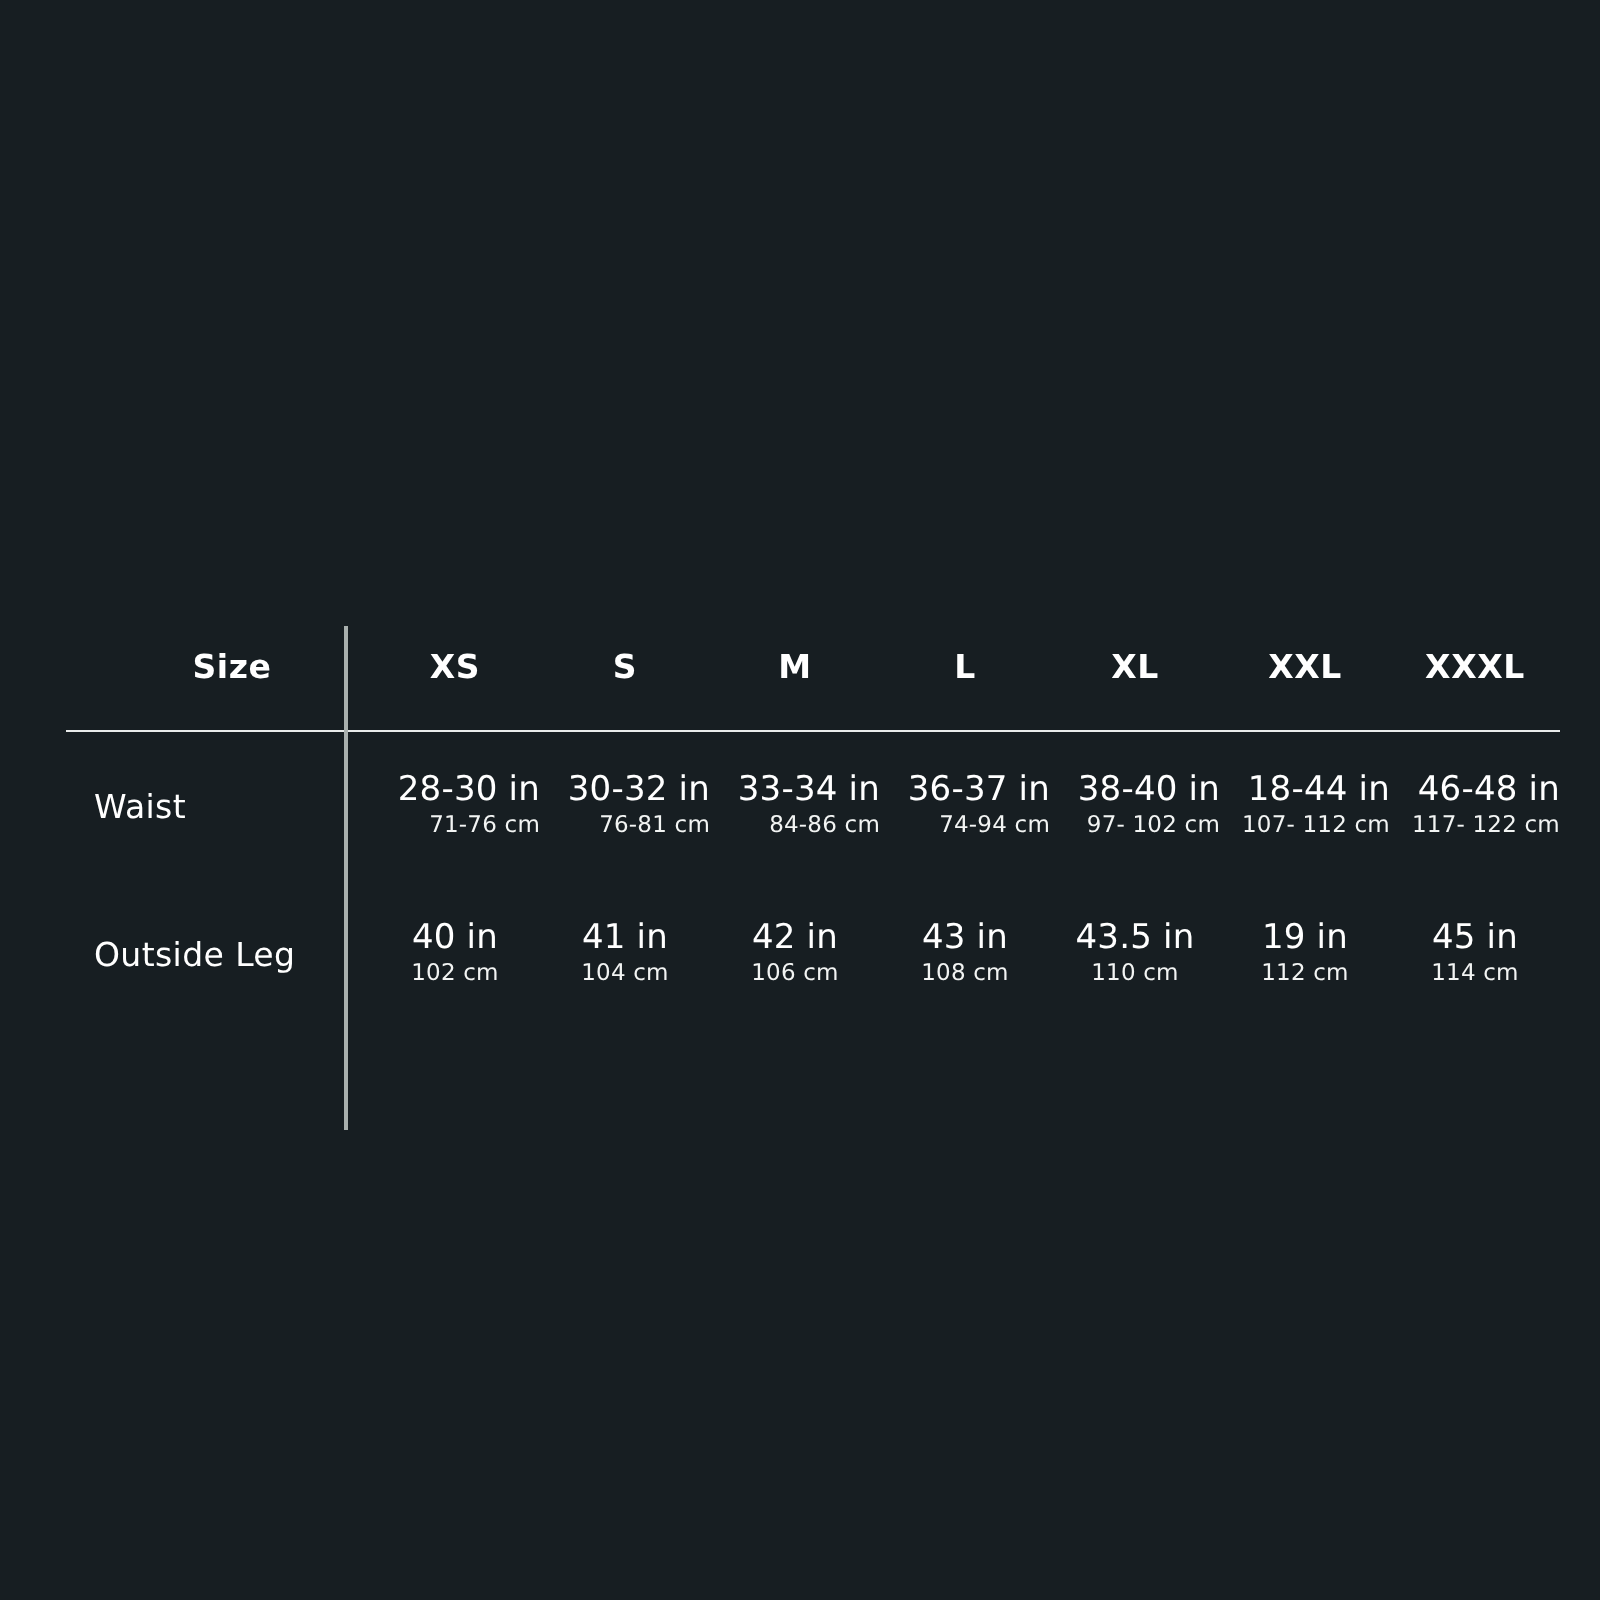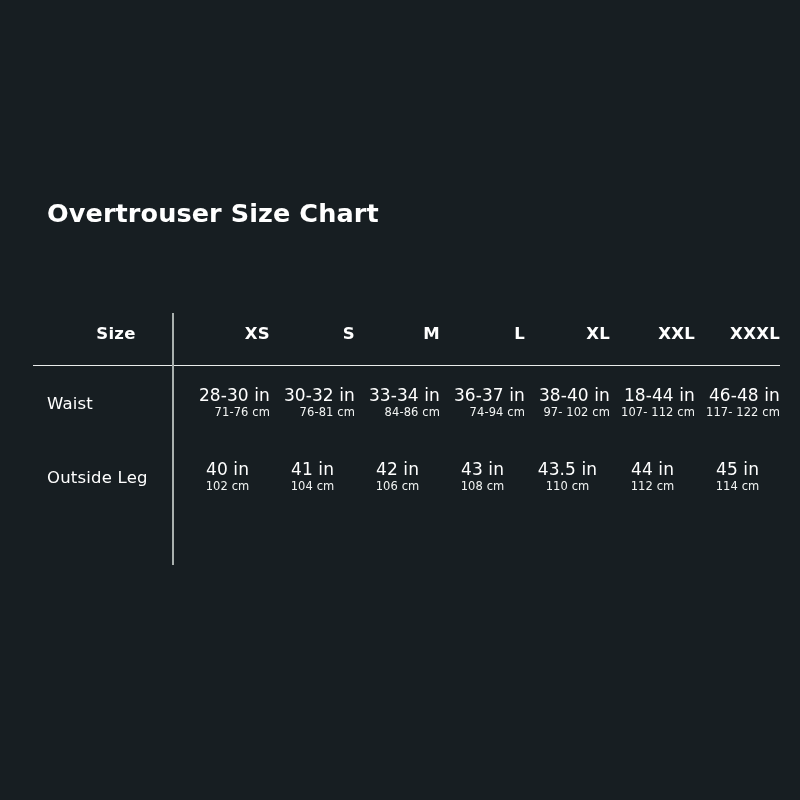--- a/index.html
+++ b/index.html
@@ -53,21 +53,21 @@
     border: none;
     color: #ffffff;
     vertical-align: middle;
   }
 
   
   tr.header-row th {
     height: 66px;
     font-size: 16.5px;
     font-weight: bold;
-    text-align: right;
+    text-align: center;
     letter-spacing: 0.3px;
   }
   tr.header-row th.row-label-cell {
     text-align: center;
     padding-left: 14px;
     font-size: 16.5px;
     font-weight: bold;
   }
 
   
@@ -129,21 +129,20 @@
     line-height: 1.35;
     white-space: nowrap;
     color: #f2f4f3;
   }
 </style>
 </head>
 <body>
 
 <div id="chart-root">
 
-  <div class="chart-title">Overtrouser Size Chart</div>
 
   <div class="header-rule"></div>
   <div class="vertical-rule"></div>
 
   <table class="size-table">
     <colgroup>
       <col class="label-col">
       <col class="data-col">
         <col class="data-col">
         <col class="data-col">
@@ -217,21 +216,21 @@
         </td>
         <td>
           <span class="val-primary">43 in</span>
           <span class="val-secondary">108 cm</span>
         </td>
         <td>
           <span class="val-primary">43.5 in</span>
           <span class="val-secondary">110 cm</span>
         </td>
         <td>
-          <span class="val-primary">44 in</span>
+          <span class="val-primary">19 in</span>
           <span class="val-secondary">112 cm</span>
         </td>
         <td>
           <span class="val-primary">45 in</span>
           <span class="val-secondary">114 cm</span>
         </td>
       </tr>
     </tbody>
   </table>
 

